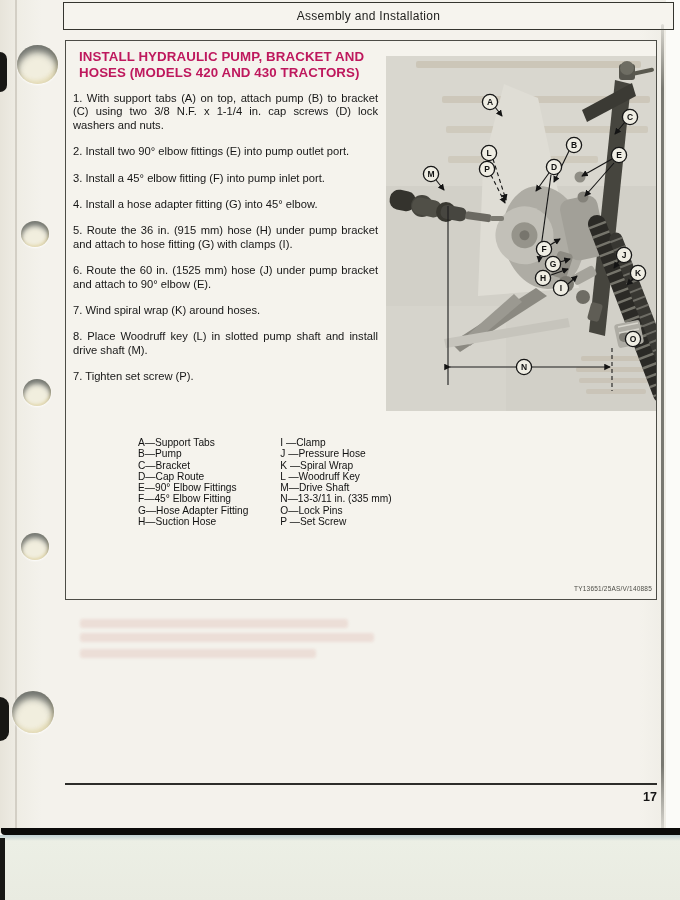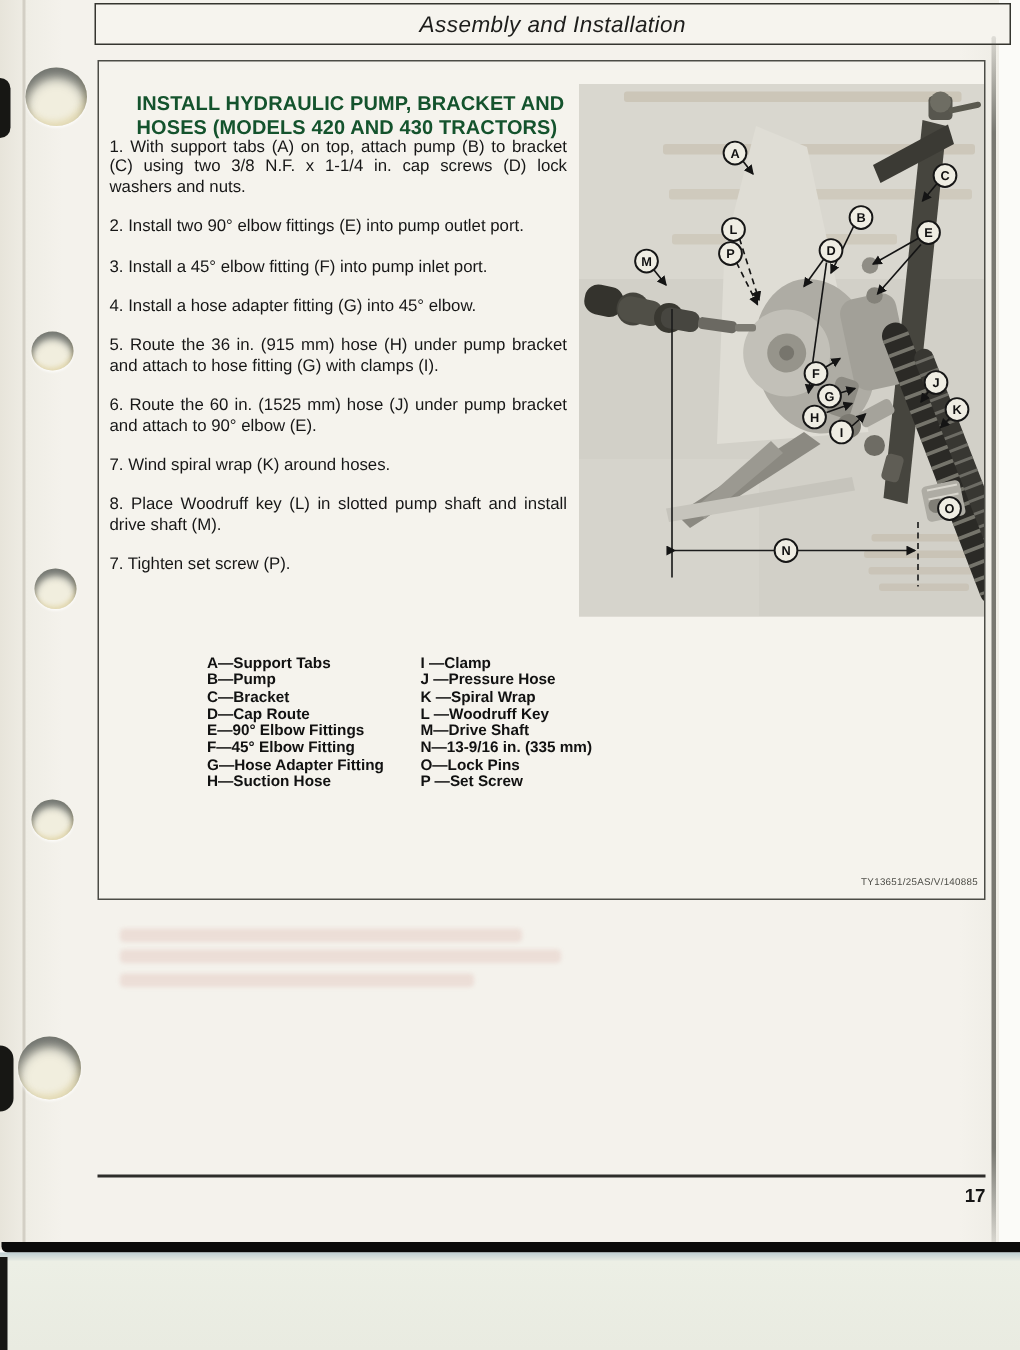--- a/index.html
+++ b/index.html
@@ -21,33 +21,33 @@
   .h3{left:23px;top:379px;width:28px;height:27px;}
   .h4{left:21px;top:533px;width:28px;height:27px;}
   .h5{left:12px;top:691px;width:42px;height:42px;}
   .spine-mark{position:absolute;left:0;background:#171714;border-radius:0 9px 9px 0;}
   .sm1{top:52px;width:7px;height:40px;}
   .sm2{top:697px;width:9px;height:44px;}
   .sm3{top:838px;width:5px;height:62px;border-radius:0;}
   
   .header-box{position:absolute;left:63px;top:2px;width:609px;height:26px;border:1.5px solid #35352f;
     background:#f6f4ee;display:flex;align-items:center;justify-content:center;}
-  .header-box span{font-style:italic;font-size:15px;letter-spacing:.3px;color:#1d1d1b;}
+  .header-box span{font-size:12px;letter-spacing:.3px;color:#1d1d1b;}
   
   .content-box{position:absolute;left:65px;top:40px;width:590px;height:558px;border:1.5px solid #4c4c46;
     background:#f5f3ed;}
-  .sec-title{position:absolute;left:13px;top:8px;margin:12px;font-size:13.3px;font-weight:bold;
-    line-height:15.8px;letter-spacing:.1px;color:#14532d;}
+  .sec-title{position:absolute;left:13px;top:8px;margin:0;font-size:13.3px;font-weight:bold;
+    line-height:15.8px;letter-spacing:.1px;color:#be185d;}
   .steps{position:absolute;left:7px;top:51px;width:305px;}
   .steps p{margin:0 0 13px 0;font-size:11.2px;line-height:13.4px;color:#171717;text-align:justify;}
   .steps p:last-child{margin-bottom:0;}
   .legend{position:absolute;left:72px;top:396px;width:330px;display:flex;}
   .legend-col{width:140px;}
   .legend-col.right{width:190px;margin-left:4px;}
-  .legend-col div{font-size:10.2px;font-weight:bold;line-height:11.3px;color:#111;}
+  .legend-col div{font-size:10.2px;font-weight:normal;line-height:11.3px;color:#111;}
   .credit{position:absolute;right:4px;top:544px;font-size:6.5px;color:#4c4c46;letter-spacing:.2px;}
   
   .photo{position:absolute;left:320px;top:15px;width:270px;height:355px;background:#d2d0c8;}
   .photo svg{display:block;}
   
   .bleed{position:absolute;border-radius:3px;filter:blur(1.5px);}
   .bg-pink{background:rgba(198,120,108,.16);}
   .bl1{left:80px;top:619px;width:268px;height:9px;}
   .bl2{left:80px;top:633px;width:294px;height:9px;}
   .bl3{left:80px;top:649px;width:236px;height:9px;}
@@ -107,21 +107,21 @@
             <div class="legend-entry">F—45° Elbow Fitting</div>
             <div class="legend-entry">G—Hose Adapter Fitting</div>
             <div class="legend-entry">H—Suction Hose</div>
           </div>
         <div class="legend-col right" id="legend-right">
             <div class="legend-entry">I —Clamp</div>
             <div class="legend-entry">J —Pressure Hose</div>
             <div class="legend-entry">K —Spiral Wrap</div>
             <div class="legend-entry">L —Woodruff Key</div>
             <div class="legend-entry">M—Drive Shaft</div>
-            <div class="legend-entry">N—13-9/16 in. (335 mm)</div>
+            <div class="legend-entry">N—13-3/11 in. (335 mm)</div>
             <div class="legend-entry">O—Lock Pins</div>
             <div class="legend-entry">P —Set Screw</div>
           </div>
       </div>
 
       <div class="photo">
         <svg width="270" height="355" viewBox="0 0 270 355">
           <defs>
             <marker id="ah" markerWidth="7" markerHeight="7" refX="5.2" refY="3" orient="auto">
               <path d="M0,0 L6,3 L0,6 z" fill="#141414"></path>

